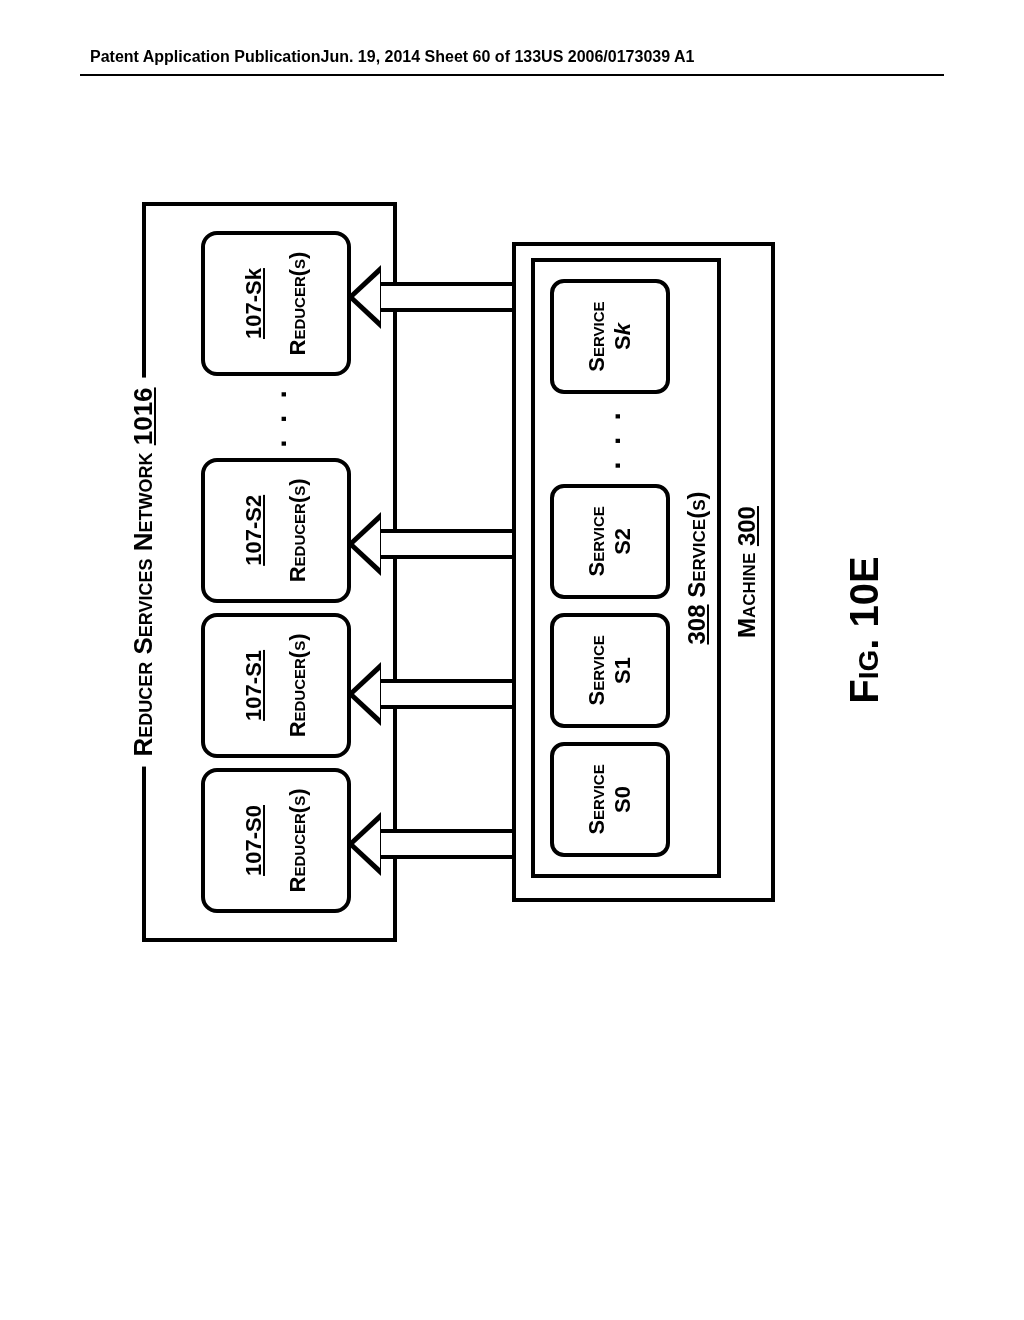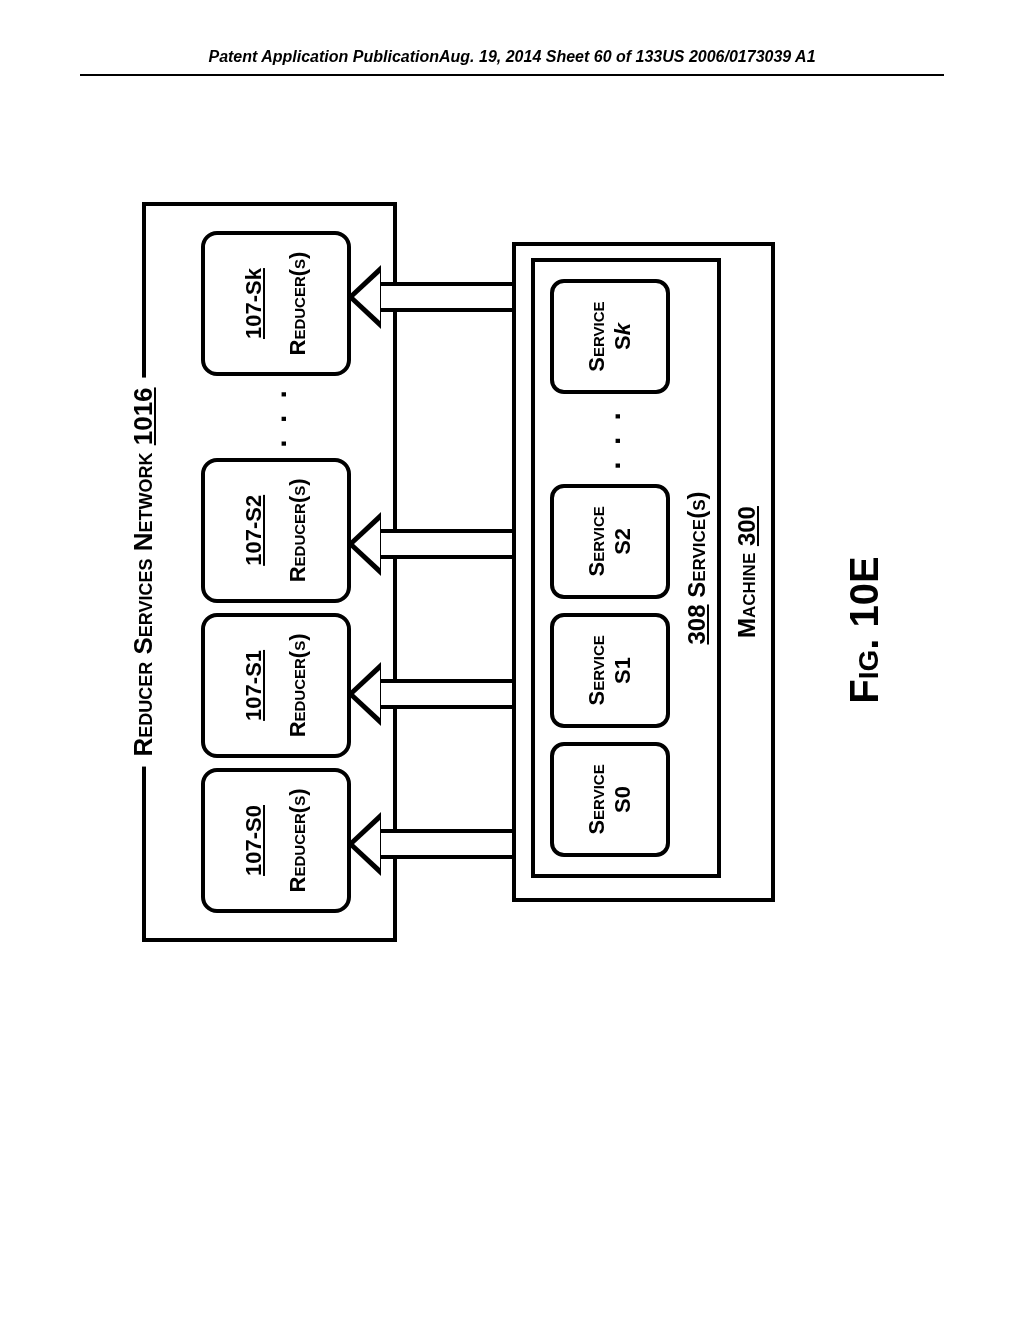--- a/index.html
+++ b/index.html
@@ -9,25 +9,24 @@
     background: #fff;
     font-family: Arial, Helvetica, sans-serif;
     position: relative;
   }
   .header {
     position: absolute;
     top: 48px;
     left: 0;
     width: 1024px;
     display: flex;
-    justify-content: center;
+    justify-content: flex-start;
     padding: 0 90px 0 90px;
     font-size: 16px;
     font-weight: bold;
-    font-style: italic;
   }
   .header-line {
     position: absolute;
     top: 74px;
     left: 80px;
     width: 864px;
     height: 2px;
     background: #000;
   }
   .figure-area {
@@ -212,21 +211,21 @@
     font-weight: bold;
     font-variant: small-caps;
     white-space: nowrap;
   }
 </style>
 </head>
 <body>
 
 <div class="header">
   <span>Patent Application Publication</span>
-  <span>Aug. 19, 2014  Sheet 60 of 133</span>
+  <span>Jun. 19, 2014  Sheet 60 of 133</span>
   <span>US 2006/0173039 A1</span>
 </div>
 <div class="header-line"></div>
 
 <div class="figure-area">
 
   <div class="network-box">
     <div class="network-title">
       <span>Reducer Services Network</span>
       <span class="num">1016</span>

